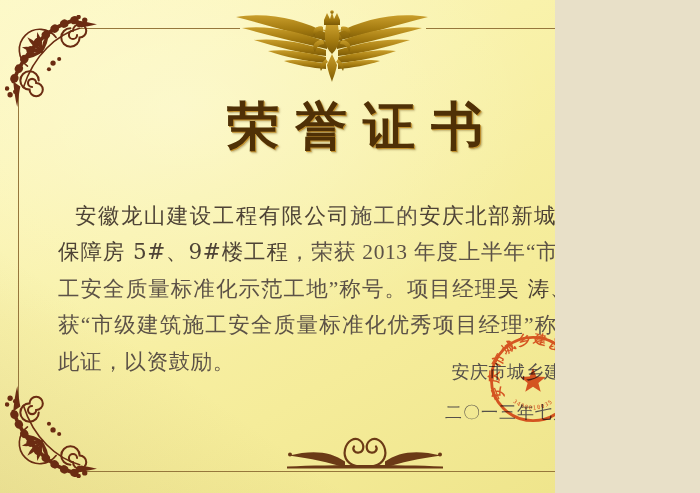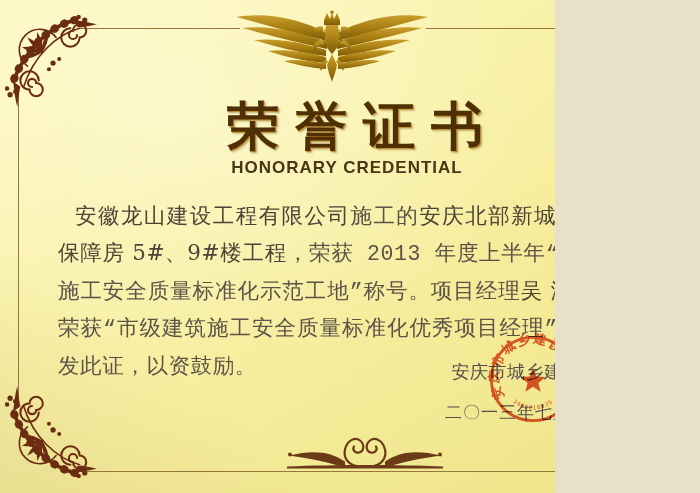--- a/index.html
+++ b/index.html
@@ -35,21 +35,21 @@
   }
   .subtitle{
     top:158px;font-weight:700;font-size:17px;letter-spacing:1px;color:#4a3516;
   }
   .body-text{
     position:absolute;left:58px;top:198px;width:590px;
     font-size:21.5px;line-height:36.4px;letter-spacing:0.6px;
     text-align:justify;text-indent:17px;color:#5c5247;
   }
   .seg-fill{font-family:"DejaVu Serif","Liberation Serif",serif;color:#4e4336;}
-  .seg-print{font-family:Liberation Mono, monospace;}
+  .seg-print{font-family:Liberation Serif, serif;}
   .sig-block{position:absolute;left:428px;top:360px;width:232px;text-align:center;color:#55504a;}
   .issuer{font-size:18px;letter-spacing:0.5px;}
   .date{font-size:17px;letter-spacing:1px;margin-top:17px;}
   .seal{position:absolute;left:472px;top:318px;width:122px;height:122px;
     mix-blend-mode:multiply;opacity:0.9;}
 </style>
 </head>
 <body>
 
 <div class="cert">
@@ -162,21 +162,20 @@
 
   <svg class="emblem">
       <use href="#wingsCrest"></use>
     </svg>
 
   <svg class="flourish">
       <use href="#bottomFlourish"></use>
     </svg>
 
   <div class="center-col title">荣誉证书</div>
-  <div class="center-col subtitle">HONORARY CREDENTIAL</div>
 
   <div class="body-text"><span class="seg-fill">安徽龙山建设工程有限公司</span><span class="seg-print">施工的</span><span class="seg-fill">安庆北部新城永林小区保障房 5#、9#楼工程</span><span class="seg-print">，荣获 2013 年度上半年“市级建筑施工安全质量标准化示范工地”称号。项目经理</span><span class="seg-fill">吴 涛、吴 萍</span><span class="seg-print">荣获“市级建筑施工安全质量标准化优秀项目经理”称号。特发此证，以资鼓励。</span></div>
 
   <div class="sig-block">
     <div class="issuer">安庆市城乡建设委员会</div>
     <div class="date">二〇一三年七月二十九日</div>
   </div>
 
   <svg class="seal" viewBox="0 0 120 120">
     <defs>

